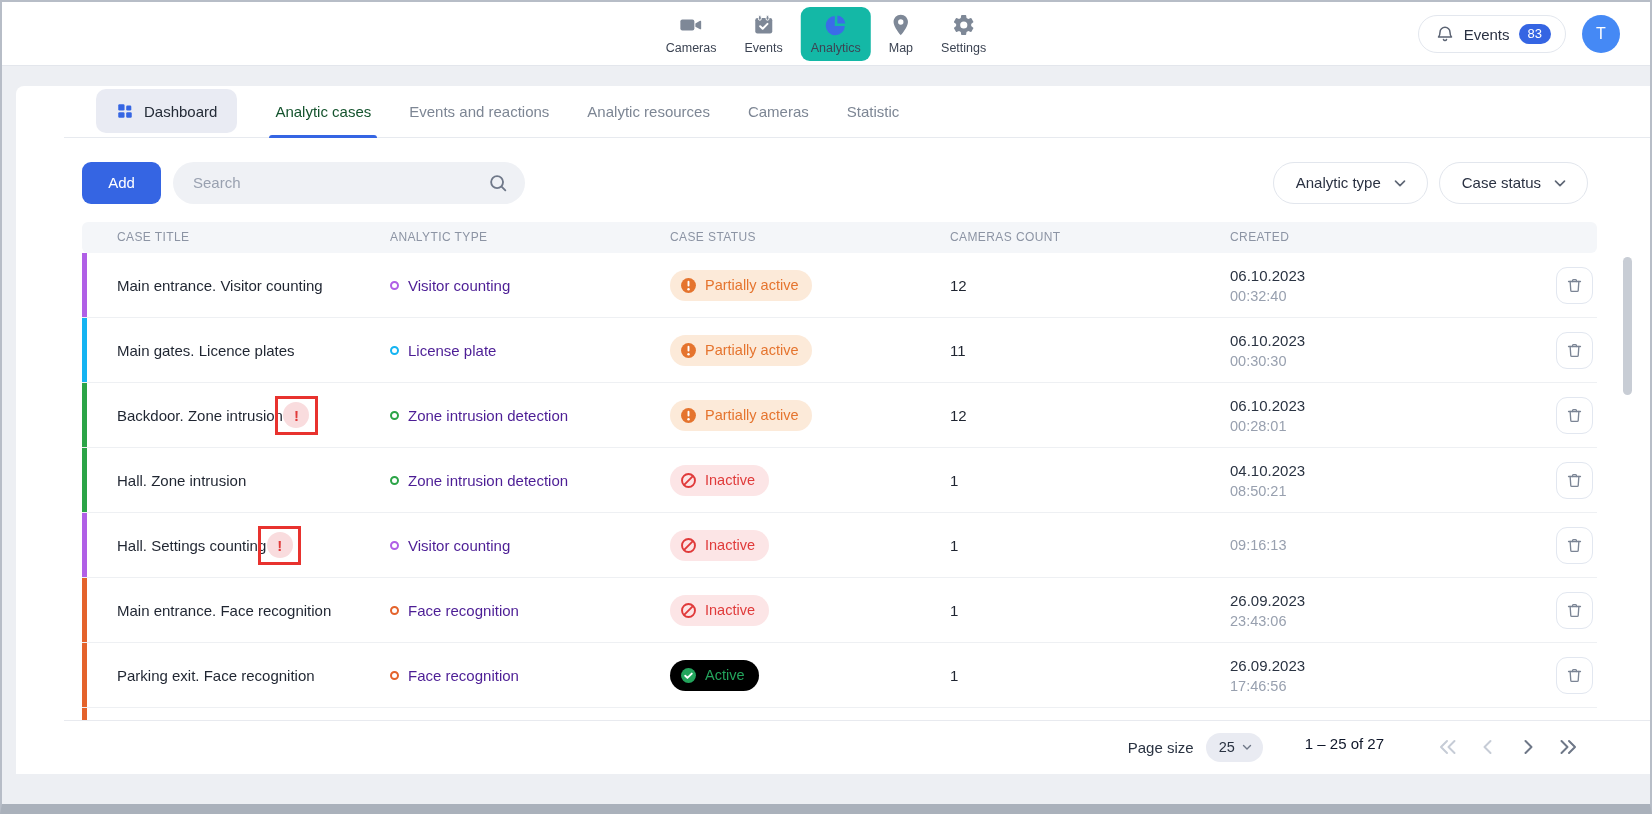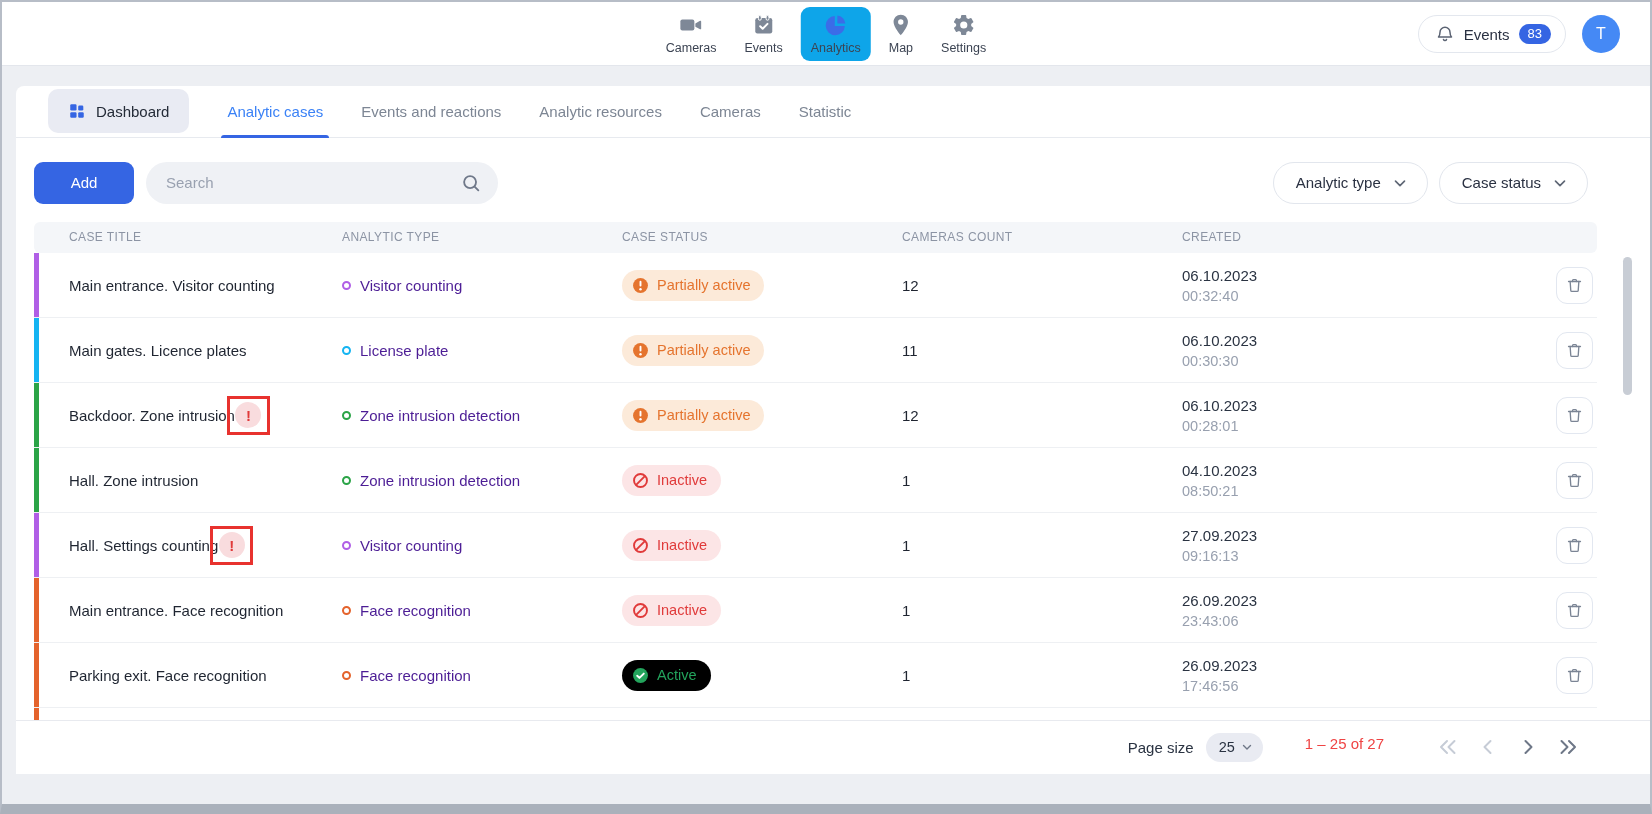--- a/index.html
+++ b/index.html
@@ -8,59 +8,59 @@
 
   .frame { position:relative; width:1652px; height:814px; background:#edeff3;
            border:2px solid #b7bdc7; border-bottom:10px solid #aab1bb; overflow:hidden; }
 
   
   header { position:relative; height:64px; background:#fff; border-bottom:1px solid #e3e6ec; }
   .main-nav { position:absolute; left:50%; top:0; transform:translateX(-50%);
               height:64px; display:flex; align-items:center; gap:8px; }
   .nav-item { display:flex; flex-direction:column; align-items:center; justify-content:center;
               gap:4px; padding:6px 10px; border-radius:9px; cursor:pointer; background:transparent; border:none; }
-  .nav-item.active { background:#0ea5e9; }
+  .nav-item.active { background:#14b8a6; }
   .nav-item .nicon { width:24px; height:24px; color:#7e8897; display:flex; }
   .nav-item.active .nicon { color:#3b6ce8; }
   .nav-item .nlabel { font-size:12.5px; color:#3c4453; }
   .nav-item svg { width:24px; height:24px; }
 
   .top-right { position:absolute; right:30px; top:0; height:64px; display:flex; align-items:center; gap:16px; }
   .events-btn { display:flex; align-items:center; gap:9px; height:38px; padding:0 14px 0 16px;
                 background:#fff; border:1px solid #e3e7ee; border-radius:19px; cursor:pointer;
                 font-family:inherit; font-size:15px; color:#2a3142; }
   .events-btn .bell { width:20px; height:20px; color:#5b6373; display:flex; }
   .events-btn .bell svg { width:20px; height:20px; }
   .badge { background:#3565e3; color:#fff; font-size:13px; border-radius:11px; padding:2px 9px; line-height:16px; }
   .avatar { width:38px; height:38px; border-radius:50%; background:#4589f5; color:#fff;
             display:flex; align-items:center; justify-content:center; font-size:16px; cursor:pointer; }
 
   
   .page { height:738px; padding-top:20px; }
   .panel { margin-left:14px; height:688px; background:#fff; border-radius:8px 0 0 0;
-           display:flex; flex-direction:column; }
+           display:flex; flex-direction:column;padding-left:48px; }
 
   
   .tabbar { height:55px; padding:0 32px; display:flex; align-items:center; gap:38px;
             border-bottom:1px solid #e7eaef; position:relative; }
   .dash-btn { display:flex; align-items:center; gap:10px; height:44px; padding:0 20px;
               background:#e9ebf3; border:none; border-radius:10px; font-family:inherit;
               font-size:15px; font-weight:500; color:#242b37; cursor:pointer; }
   .dash-ic { width:18px; height:18px; color:#3565e3; display:flex; }
   .dash-ic svg { width:18px; height:18px; }
   .tabs { display:flex; gap:38px; height:100%; align-items:center; }
   .tab { position:relative; height:100%; display:flex; align-items:center; font-size:15px;
          color:#7d8694; background:none; border:none; cursor:pointer; font-family:inherit; }
-  .tab.active { color:#3b82f6; }
+  .tab.active { color:#14532d; }
   .tab.active::after { content:""; position:absolute; left:-6px; right:-6px; bottom:-1px;
                        height:3px; background:#3565e3; border-radius:3px 3px 0 0; }
 
   
   .toolbar { margin-top:24px; padding:0 62px 0 18px; display:flex; align-items:center; gap:12px; height:42px; }
-  .add-btn { width:100px; height:42px; background:#3565e3; color:#fff; border:none; border-radius:9px;
+  .add-btn { width:79px; height:42px; background:#3565e3; color:#fff; border:none; border-radius:9px;
              font-size:15px; font-family:inherit; cursor:pointer; }
   .search { position:relative; width:352px; height:42px; }
   .search input { width:100%; height:100%; background:#eff1f5; border:none; border-radius:21px;
                   padding:0 46px 0 20px; font-size:15px; font-family:inherit; color:#2a3142; outline:none; }
   .search input::placeholder { color:#99a1b0; }
   .s-ic { position:absolute; right:16px; top:10px; width:22px; height:22px; color:#6f7889; cursor:pointer; }
   .s-ic svg { width:22px; height:22px; }
   .spacer { flex:1; }
   .filters { display:flex; gap:11px; }
   .filter-pill { display:flex; align-items:center; gap:10px; height:42px; padding:0 18px 0 22px;
@@ -103,21 +103,21 @@
 
   
   .tfooter { margin-top:auto; height:58px; border-top:1px solid #e8eaef;
              display:flex; align-items:center; justify-content:flex-end; padding-right:68px; }
   .ps-label { font-size:15px; color:#2a3342; margin-right:12px; }
   .ps-pill { display:flex; align-items:center; gap:5px; height:29px; padding:0 9px 0 13px;
              background:#e9ebf2; border:none; border-radius:15px; font-size:14.5px; color:#2a3342;
              font-family:inherit; cursor:pointer; }
   .ps-pill .ps-chev { width:14px; height:14px; color:#6e7787; display:flex; }
   .ps-pill .ps-chev svg { width:14px; height:14px; }
-  .range { font-size:15px; color:#ef4444; margin:0 52px 8px 42px; }
+  .range { font-size:15px; color:#0f172a; margin:0 52px 8px 42px; }
   .pager { display:flex; gap:14px; }
   .pg-btn { width:26px; height:26px; background:none; border:none; cursor:pointer; padding:0; }
   .pg-btn svg { width:24px; height:24px; }
   .pg-btn.disabled { color:#c6ccd6; }
   .pg-btn.enabled { color:#6e7787; }
 
   .scroll-thumb { position:absolute; right:18px; top:255px; width:9px; height:138px;
                   border-radius:5px; background:#c8cdd5; cursor:pointer; }
 </style>
 </head>
@@ -408,21 +408,20 @@
                 <span style="display: flex;">
                   <svg viewBox="0 0 16 16" fill="none" stroke="#e03a3a" stroke-width="1.8">
                     <circle cx="8" cy="8" r="6.1"></circle>
                     <path d="M3.9 12.1L12.1 3.9"></path>
                   </svg>
                 </span>
                 <span>Inactive</span>
               </span></div>
             <div class="cell-cams">1</div>
             <div class="cell-created">
-              <div class="d">27.09.2023</div>
               <div class="t">09:16:13</div>
             </div>
             <div class="cell-action">
               <button class="trash-btn">
                 <svg viewBox="0 0 24 24" fill="none" stroke="currentColor" stroke-width="1.7" stroke-linecap="round" stroke-linejoin="round">
                   <path d="M4.5 7h15"></path>
                   <path d="M9.5 7V5.6c0-.6.5-1.1 1.1-1.1h2.8c.6 0 1.1.5 1.1 1.1V7"></path>
                   <path d="M6.5 7l.8 11.3c.05.7.6 1.2 1.3 1.2h6.8c.7 0 1.25-.5 1.3-1.2L17.5 7"></path>
                 </svg>
               </button>

